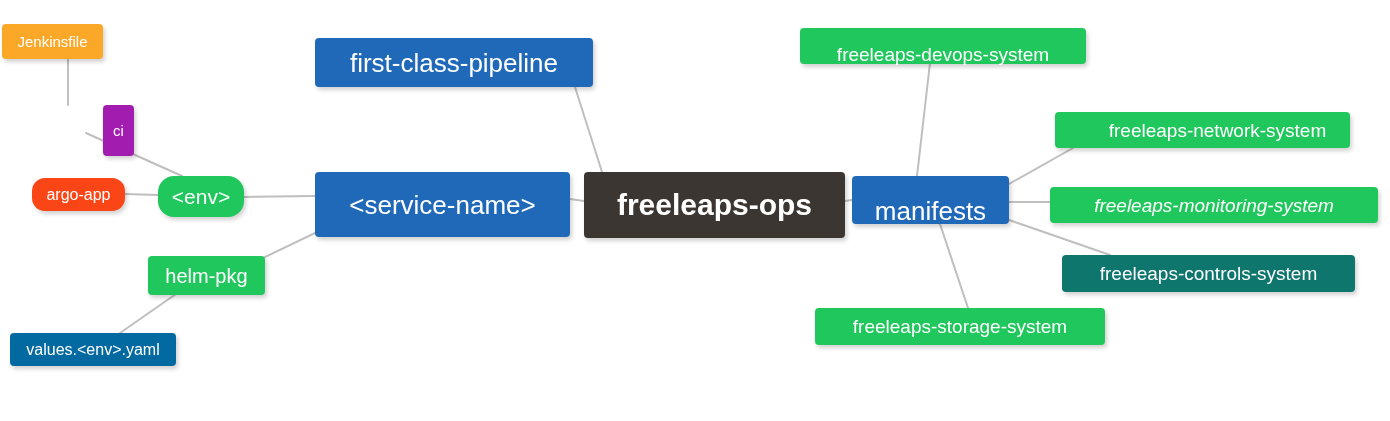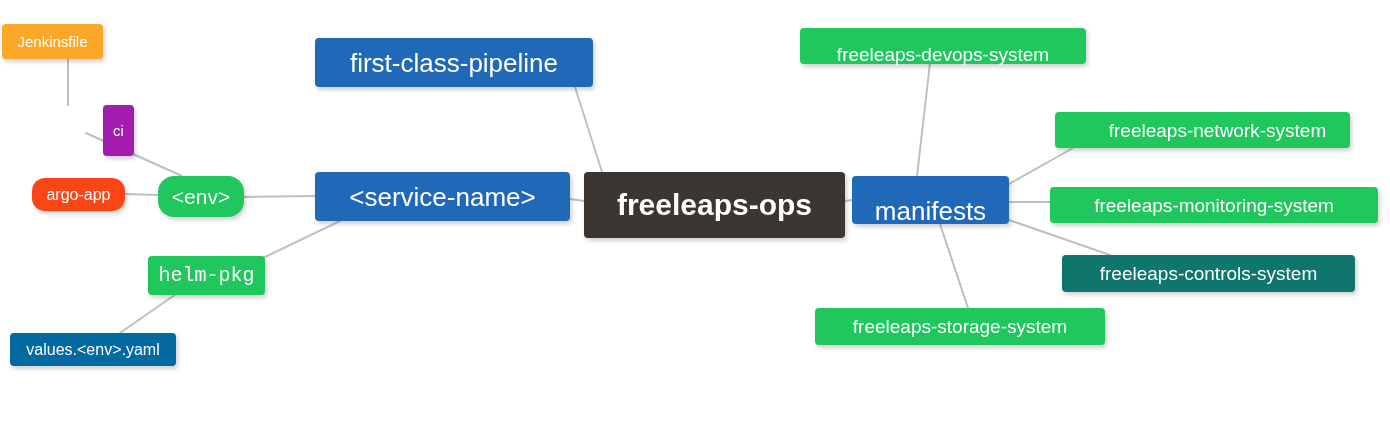--- a/index.html
+++ b/index.html
@@ -70,45 +70,45 @@
       </div>
       <div class="node" style="left: 55px; top: 105px; width: 31px; height: 51px; background: #a21caf; font-size: 15px; margin-left: 48px;">
         <span class="node-label">ci</span>
       </div>
       <div class="node" style="left: 32px; top: 178px; width: 93px; height: 33px; background: rgb(250, 70, 22); font-size: 16px; border-radius: 13px;">
         <span class="node-label">argo-app</span>
       </div>
       <div class="node" style="left: 158px; top: 176px; width: 86px; height: 41px; background: rgb(31, 199, 92); font-size: 21px; border-radius: 16px;">
         <span class="node-label">&lt;env&gt;</span>
       </div>
-      <div class="node" style="left: 148px; top: 256px; width: 117px; height: 39px; background: rgb(31, 199, 92); font-size: 20px; font-family: Liberation Mono, monospace;">
+      <div class="node" style="left: 148px; top: 256px; width: 117px; height: 39px; background: rgb(31, 199, 92); font-size: 20px;">
         <span class="node-label">helm-pkg</span>
       </div>
       <div class="node" style="left: 10px; top: 333px; width: 166px; height: 33px; background: #0369a1; font-size: 16px;">
         <span class="node-label">values.&lt;env&gt;.yaml</span>
       </div>
       <div class="node" style="left: 315px; top: 38px; width: 278px; height: 49px; background: rgb(32, 105, 184); font-size: 26px;">
         <span class="node-label">first-class-pipeline</span>
       </div>
-      <div class="node" style="left: 315px; top: 172px; width: 255px; height: 49px; background: rgb(32, 105, 184); font-size: 26px;">
+      <div class="node" style="left: 315px; top: 172px; width: 255px; height: 65px; background: rgb(32, 105, 184); font-size: 26px;">
         <span class="node-label">&lt;service-name&gt;</span>
       </div>
       <div class="node" style="left: 584px; top: 172px; width: 261px; height: 66px; background: rgb(59, 54, 50); font-size: 30px; font-weight: bold;">
         <span class="node-label">freeleaps-ops</span>
       </div>
       <div class="node" style="left: 852px; top: 176px; width: 157px; height: 48px; background: rgb(32, 105, 184); font-size: 26px; align-items: flex-end;">
         <span class="node-label">manifests</span>
       </div>
       <div class="node" style="left: 800px; top: 28px; width: 286px; height: 36px; background: rgb(31, 199, 92); font-size: 19px; align-items: flex-end;">
         <span class="node-label">freeleaps-devops-system</span>
       </div>
       <div class="node" style="left: 1055px; top: 112px; width: 295px; height: 36px; background: rgb(31, 199, 92); font-size: 19px; padding-left: 40px;">
         <span class="node-label">freeleaps-network-system</span>
       </div>
-      <div class="node" style="left: 1050px; top: 187px; width: 328px; height: 36px; background: rgb(31, 199, 92); font-size: 19px;">
+      <div class="node" style="left: 1050px; top: 187px; width: 328px; height: 36px; background: rgb(31, 199, 92); font-size: 19px; font-style: italic;">
         <span class="node-label">freeleaps-monitoring-system</span>
       </div>
       <div class="node" style="left: 1062px; top: 255px; width: 293px; height: 37px; background: #0f766e; font-size: 19px;">
         <span class="node-label">freeleaps-controls-system</span>
       </div>
       <div class="node" style="left: 815px; top: 308px; width: 290px; height: 37px; background: rgb(31, 199, 92); font-size: 19px;">
         <span class="node-label">freeleaps-storage-system</span>
       </div>
     </div>
 </div>

